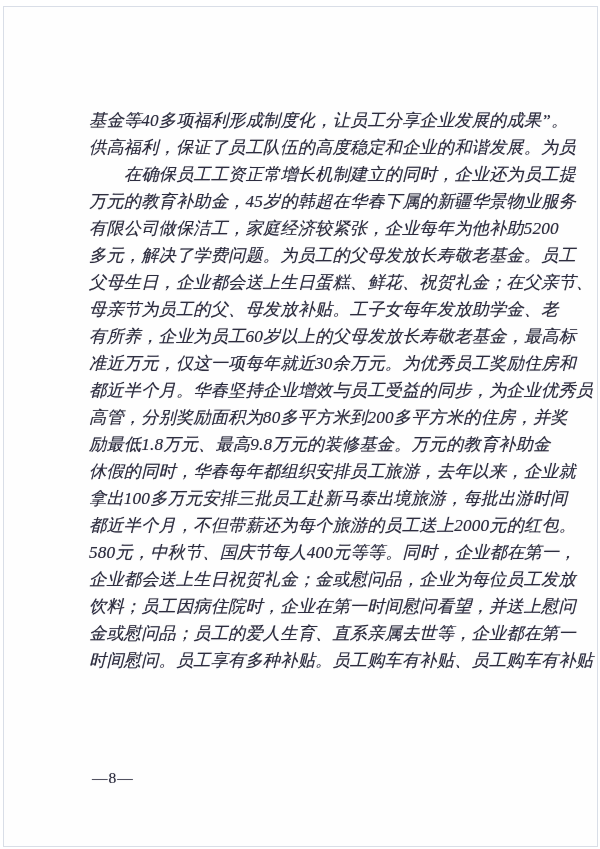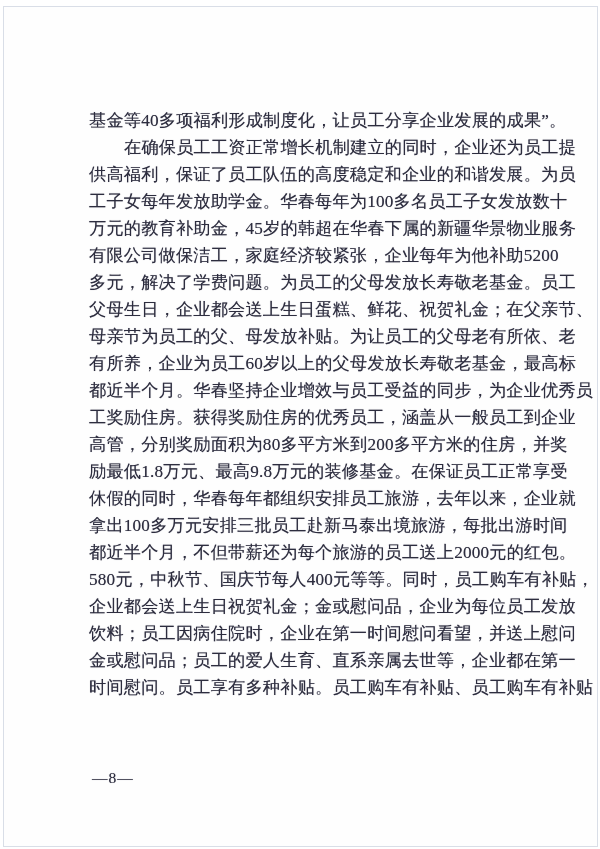--- a/index.html
+++ b/index.html
@@ -36,20 +36,21 @@
     line-height: 27px;
     height: 27px;
     color: #2d2d3f;
     letter-spacing: 0.2px;
     white-space: nowrap;
     text-align: justify;
     text-align-last: justify;
     text-justify: inter-character;
     overflow: visible;
     text-shadow: 0 0 0.7px rgba(45,45,63,0.55);
+    font-style: italic;
   }
   .line.indent {
     padding-left: 35px;
     width: 426px;
   }
   .page-number {
     position: absolute;
     left: 88px;
     top: 762px;
     font-size: 15.5px;
@@ -57,36 +58,35 @@
     letter-spacing: 1px;
     text-shadow: 0 0 0.7px rgba(45,45,63,0.5);
   }
 </style>
 </head>
 <body>
 
 <div class="scan-page">
   <div class="text-block">
     <div class="line">基金等40多项福利形成制度化，让员工分享企业发展的成果”。</div>
+    <div class="line">供高福利，保证了员工队伍的高度稳定和企业的和谐发展。为员</div>
     <div class="line indent">在确保员工工资正常增长机制建立的同时，企业还为员工提</div>
-    <div class="line">供高福利，保证了员工队伍的高度稳定和企业的和谐发展。为员</div>
-    <div class="line">工子女每年发放助学金。华春每年为100多名员工子女发放数十</div>
     <div class="line">万元的教育补助金，45岁的韩超在华春下属的新疆华景物业服务</div>
     <div class="line">有限公司做保洁工，家庭经济较紧张，企业每年为他补助5200</div>
     <div class="line">多元，解决了学费问题。为员工的父母发放长寿敬老基金。员工</div>
     <div class="line">父母生日，企业都会送上生日蛋糕、鲜花、祝贺礼金；在父亲节、</div>
-    <div class="line">母亲节为员工的父、母发放补贴。为让员工的父母老有所依、老</div>
+    <div class="line">母亲节为员工的父、母发放补贴。工子女每年发放助学金、老</div>
     <div class="line">有所养，企业为员工60岁以上的父母发放长寿敬老基金，最高标</div>
+    <div class="line">准近万元，仅这一项每年就近30余万元。为优秀员工奖励住房和</div>
     <div class="line">都近半个月。华春坚持企业增效与员工受益的同步，为企业优秀员</div>
-    <div class="line">工奖励住房。获得奖励住房的优秀员工，涵盖从一般员工到企业</div>
     <div class="line">高管，分别奖励面积为80多平方米到200多平方米的住房，并奖</div>
-    <div class="line">励最低1.8万元、最高9.8万元的装修基金。在保证员工正常享受</div>
+    <div class="line">励最低1.8万元、最高9.8万元的装修基金。万元的教育补助金</div>
     <div class="line">休假的同时，华春每年都组织安排员工旅游，去年以来，企业就</div>
     <div class="line">拿出100多万元安排三批员工赴新马泰出境旅游，每批出游时间</div>
     <div class="line">都近半个月，不但带薪还为每个旅游的员工送上2000元的红包。</div>
-    <div class="line">580元，中秋节、国庆节每人400元等等。同时，员工购车有补贴，</div>
+    <div class="line">580元，中秋节、国庆节每人400元等等。同时，企业都在第一，</div>
     <div class="line">企业都会送上生日祝贺礼金；金或慰问品，企业为每位员工发放</div>
     <div class="line">饮料；员工因病住院时，企业在第一时间慰问看望，并送上慰问</div>
     <div class="line">金或慰问品；员工的爱人生育、直系亲属去世等，企业都在第一</div>
     <div class="line">时间慰问。员工享有多种补贴。员工购车有补贴、员工购车有补贴</div>
   </div>
   <div class="page-number">—8—</div>
 </div>
 
 </body></html>

